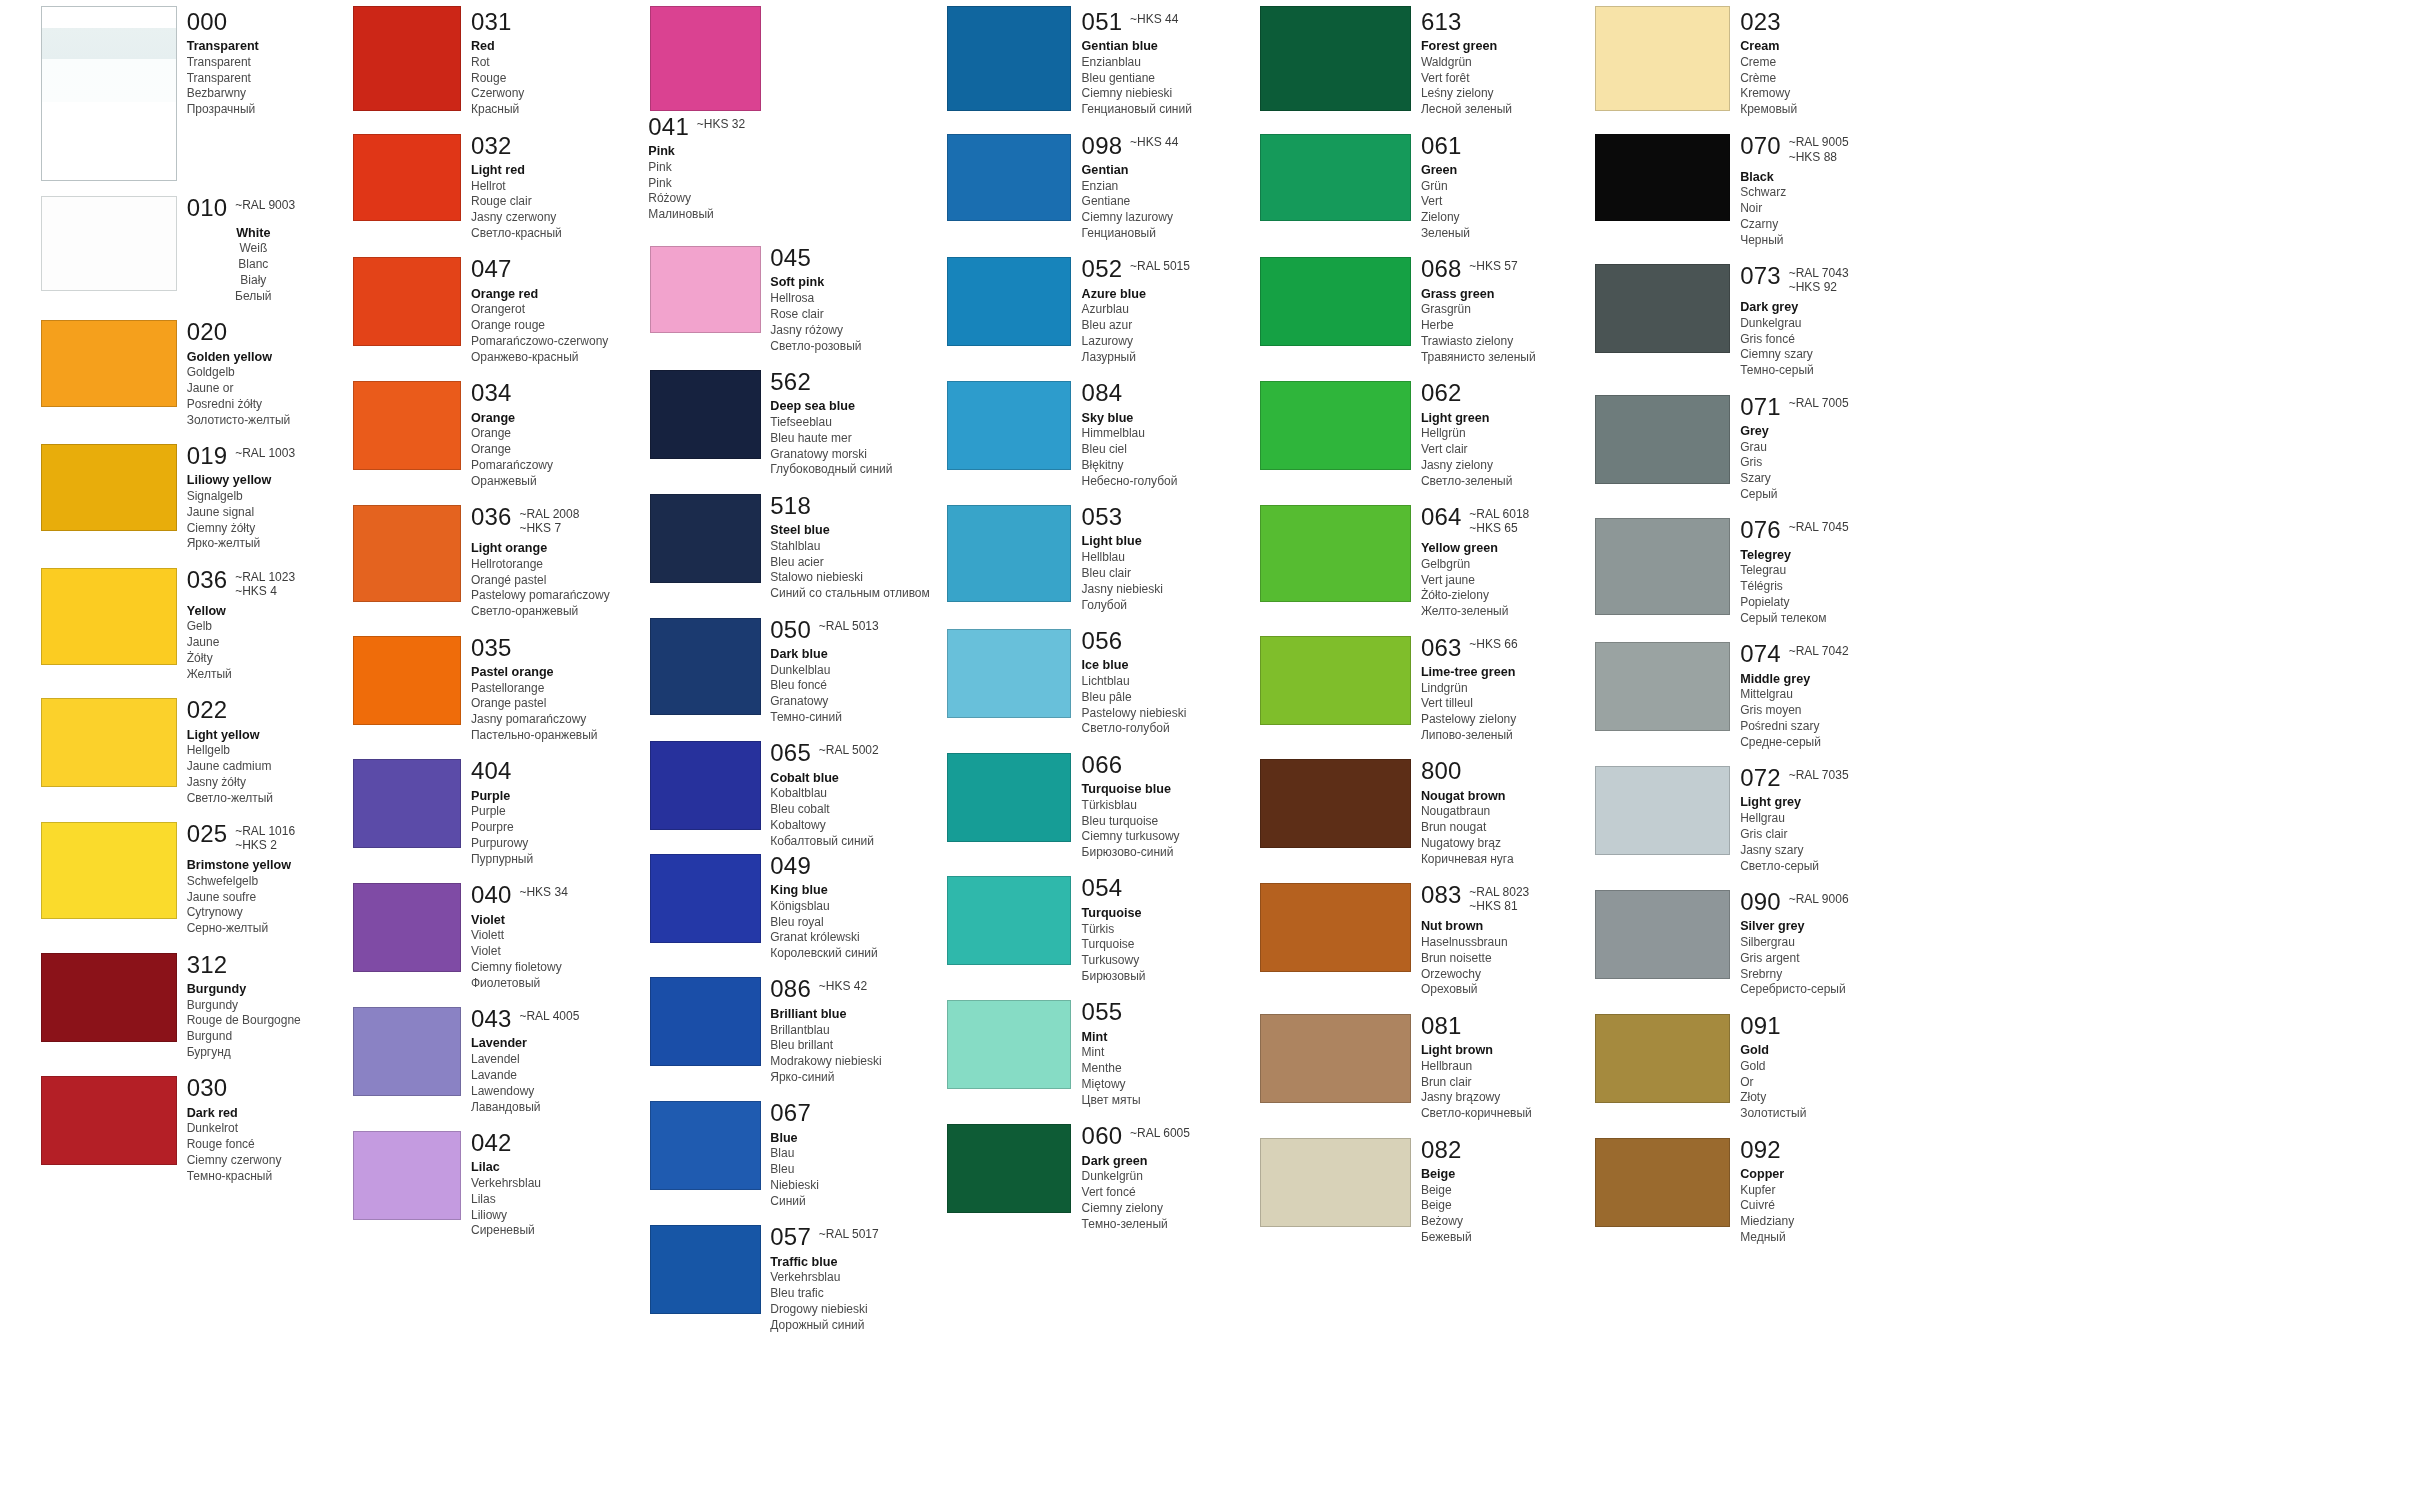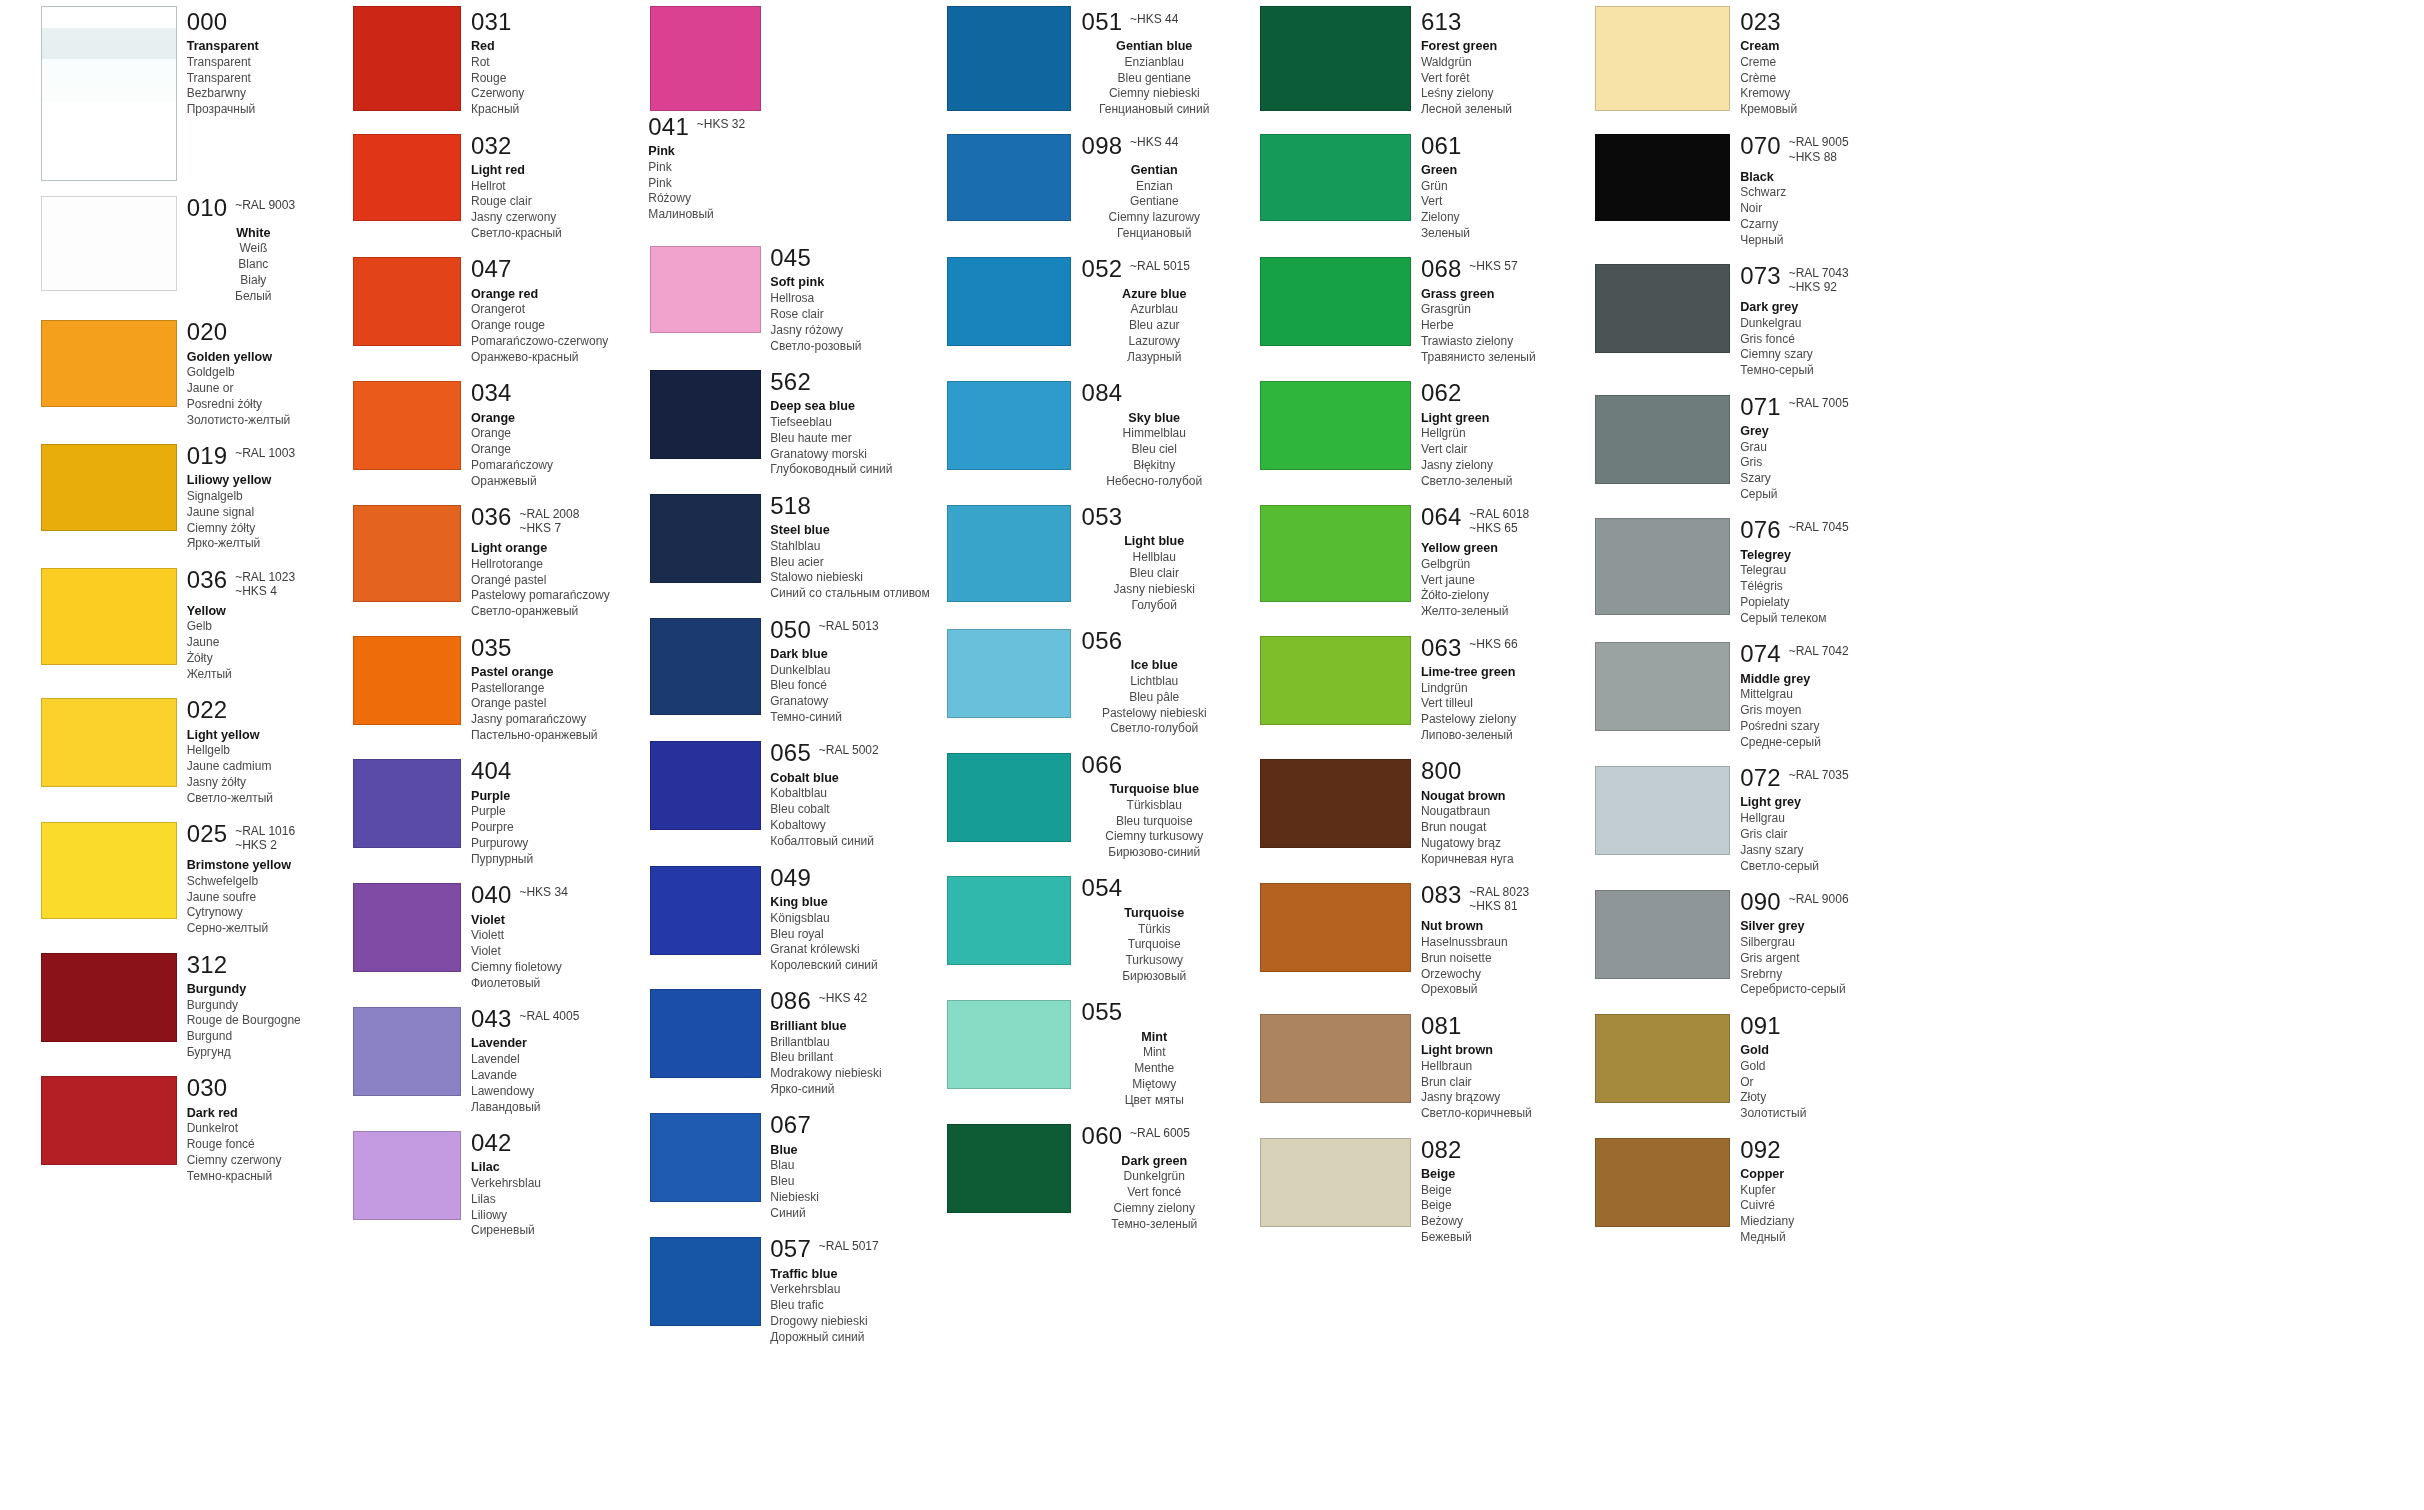--- a/index.html
+++ b/index.html
@@ -545,21 +545,21 @@
           </div>
           <div class="names">
             <div class="name-en">Dark blue</div>
             <div class="name-tr">Dunkelblau</div>
             <div class="name-tr">Bleu foncé</div>
             <div class="name-tr">Granatowy</div>
             <div class="name-tr">Темно-синий</div>
           </div>
         </div>
       </div>
-      <div class="cell" style="margin-bottom: 16px; justify-content: space-between;">
+      <div class="cell" style="margin-bottom: 4px; justify-content: space-between;">
         <div class="swatch-wrap" style="width: 122px; padding-left: 11.6px;">
           <div class="swatch" style="width: 111px; height: 89px; background: rgb(39, 49, 156);"></div>
         </div>
         <div class="info" style="width: 126px; padding-top: 0px;">
           <div class="code-row">
             <div class="code">065</div>
             <div class="refs">
               <div class="ref">~RAL 5002</div>
             </div>
           </div>
@@ -640,21 +640,21 @@
           <div class="names">
             <div class="name-en">Traffic blue</div>
             <div class="name-tr">Verkehrsblau</div>
             <div class="name-tr">Bleu trafic</div>
             <div class="name-tr">Drogowy niebieski</div>
             <div class="name-tr">Дорожный синий</div>
           </div>
         </div>
       </div>
     </div>
-    <div class="column" style="width: 291px; margin-left: 21.3px; padding-top: 5.8px; text-align: center;">
+    <div class="column" style="width: 291px; margin-left: 21.3px; padding-top: 5.8px;">
       <div class="cell" style="margin-bottom: 15.5px;">
         <div class="swatch-wrap" style="width: 136px; padding-left: 11.6px;">
           <div class="swatch" style="width: 124px; height: 105px; background: rgb(16, 102, 159);"></div>
         </div>
         <div class="info" style="width: 128px; padding-top: 3.9px;">
           <div class="code-row">
             <div class="code">051</div>
             <div class="refs">
               <div class="ref">~HKS 44</div>
             </div>

